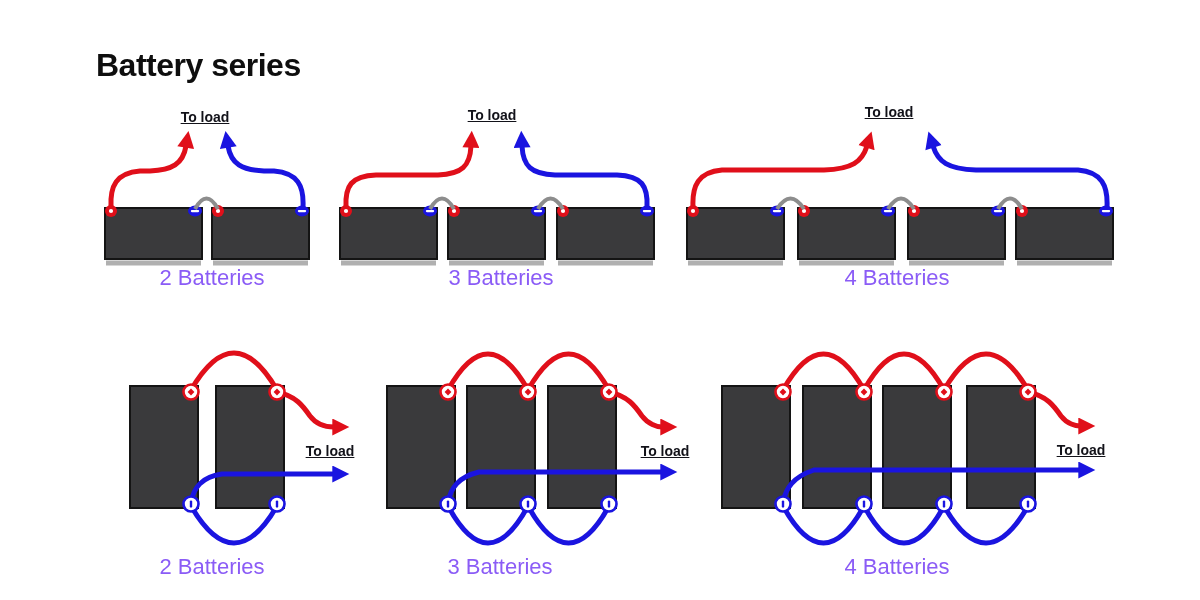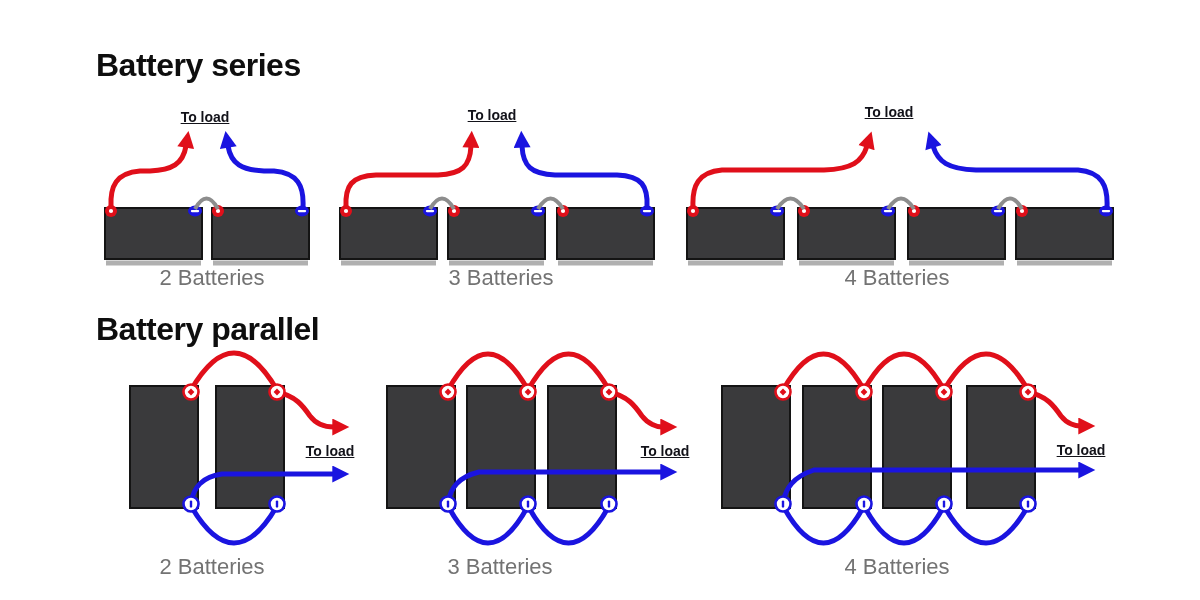--- a/index.html
+++ b/index.html
@@ -11,21 +11,21 @@
   .section-title{
     position:absolute;font-size:32px;font-weight:bold;color:#0e0e0e;
     letter-spacing:-0.5px;white-space:nowrap;
   }
   .toload{
     position:absolute;transform:translate(-50%,-50%);
     font-size:14px;font-weight:bold;color:#121219;white-space:nowrap;text-decoration:underline;
   }
   .cap{
     position:absolute;transform:translate(-50%,-50%);
-    font-size:22px;color:#737373;white-space:nowrap;
+    font-size:22px;color:#8b5cf6;white-space:nowrap;
   }
   .wire{fill:none;stroke-width:5;}
   .pos{stroke:var(--c-positive-wire,#e00f1a);}
   .neg{stroke:var(--c-negative-wire,#1a14e0);}
   .jumper{fill:none;stroke:var(--c-jumper-wire,#8d8d8d);stroke-width:4;}
   .bat-body{fill:var(--c-battery-body,#3a3a3c);stroke:#141414;stroke-width:2;}
   .bat-shadow{fill:var(--c-battery-shadow,#b0b0b0);}
 </style>
 </head>
 <body>
@@ -148,21 +148,20 @@
   <div class="section-title" style="left:96px;top:47px">Battery series</div>
 
   <div class="toload" style="left:205px;top:117px">To load</div>
   <div class="toload" style="left:492px;top:115px">To load</div>
   <div class="toload" style="left:889px;top:112px">To load</div>
 
   <div class="cap" style="left:212px;top:278px">2 Batteries</div>
   <div class="cap" style="left:501px;top:278px">3 Batteries</div>
   <div class="cap" style="left:897px;top:278px">4 Batteries</div>
 
-  <div class="section-title" style="left:96px;top:311px">Battery parallel</div>
 
   <div class="toload" style="left:330px;top:451px">To load</div>
   <div class="toload" style="left:665px;top:451px">To load</div>
   <div class="toload" style="left:1081px;top:450px">To load</div>
 
   <div class="cap" style="left:212px;top:567px">2 Batteries</div>
   <div class="cap" style="left:500px;top:567px">3 Batteries</div>
   <div class="cap" style="left:897px;top:567px">4 Batteries</div>
 </div>
 

